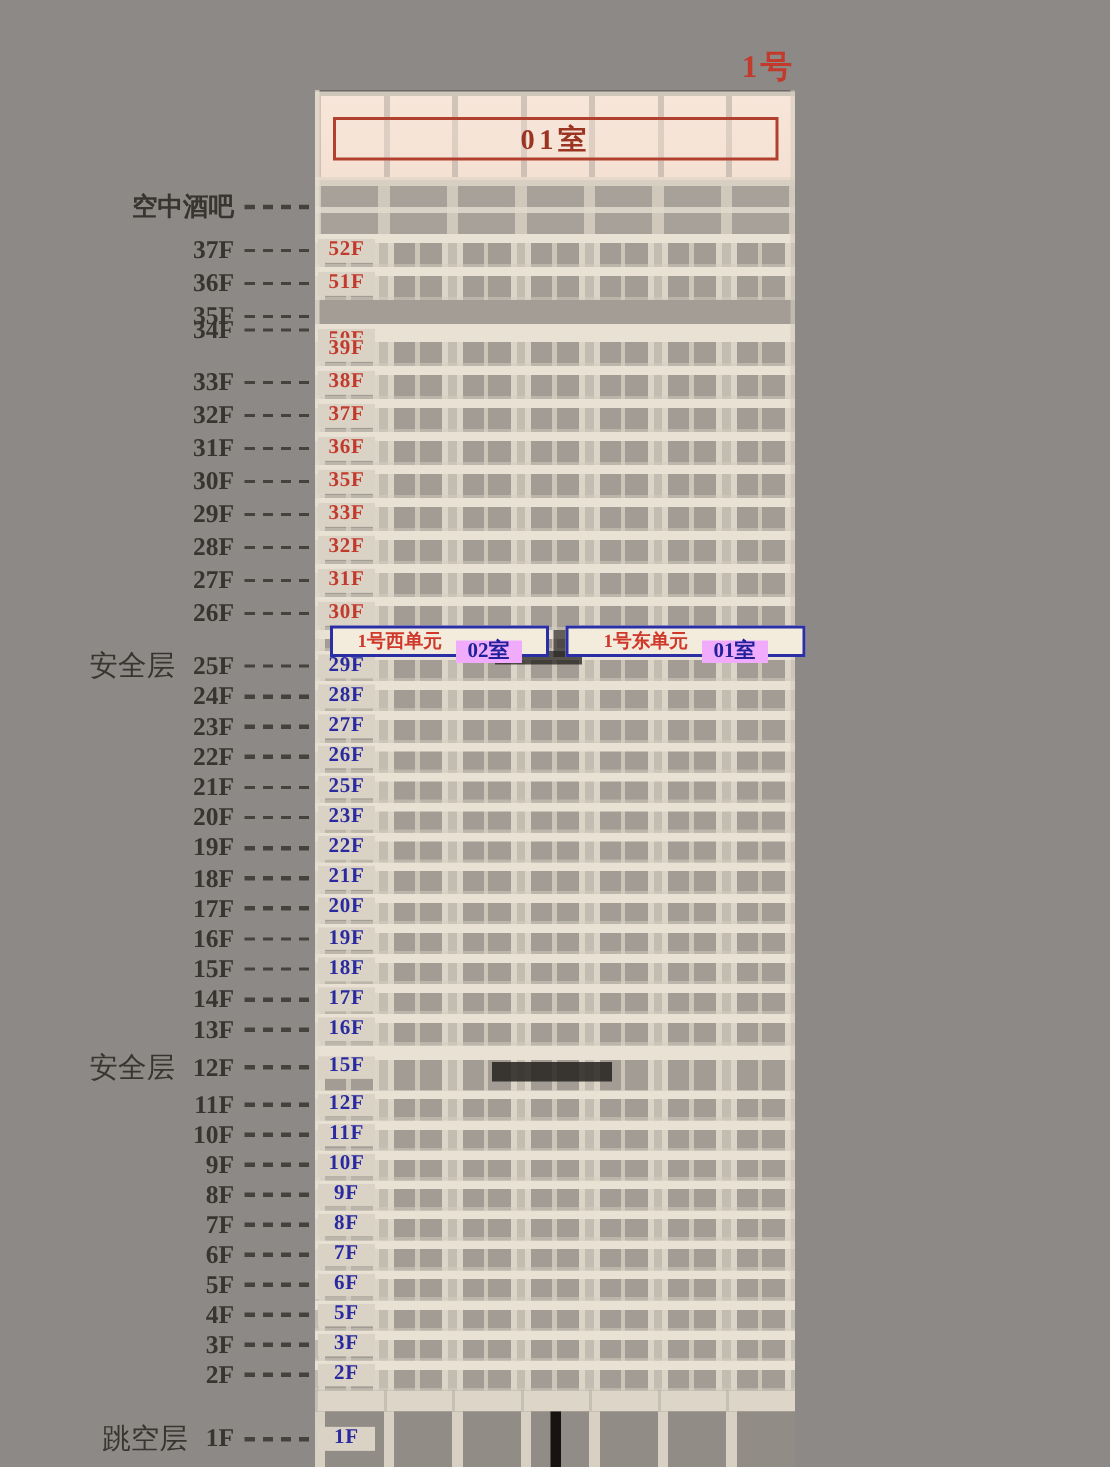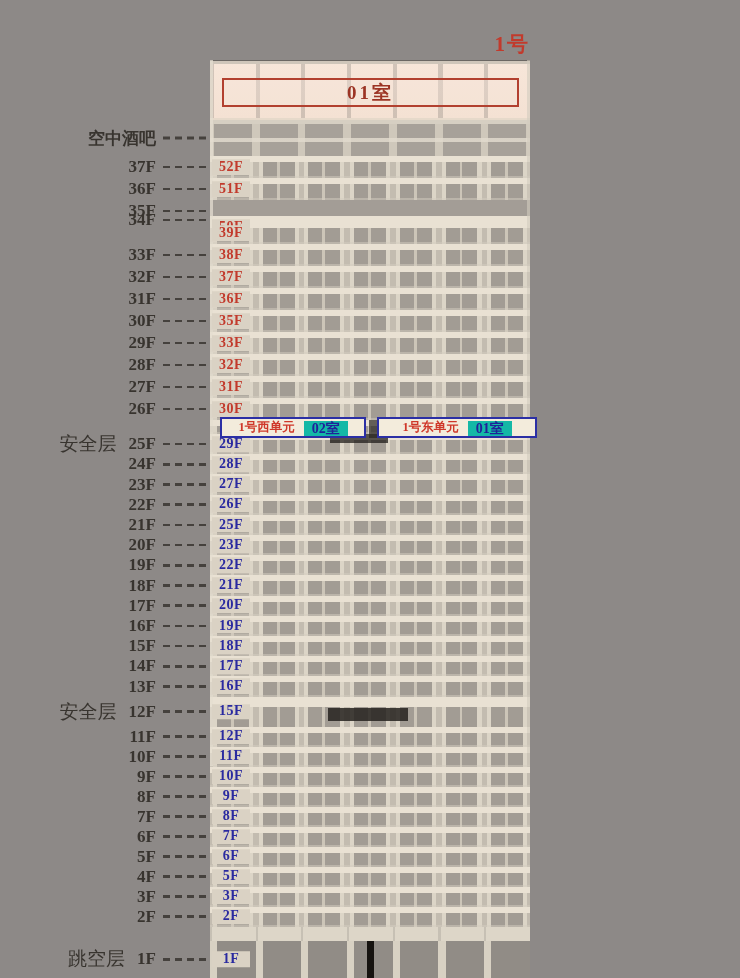--- a/index.html
+++ b/index.html
@@ -11,21 +11,21 @@
     font-family:"Liberation Serif","DejaVu Serif",serif;
   }
   
   .title{
     position:absolute;top:30px;left:210px;width:320px;
     text-align:right;font-weight:bold;font-size:21px;letter-spacing:2px;
     color:var(--accent-red,#c23b2e);
   }
   
   .building{
-    position:absolute;left:210px;top:60px;width:320px;height:706px;
+    position:absolute;left:210px;top:60px;width:320px;height:806px;
     background:#a39d96;
   }
   .building::before{content:"";position:absolute;left:0;top:0;bottom:0;width:3px;
     background:rgba(228,221,208,.75);z-index:3;}
   .building::after{content:"";position:absolute;right:0;top:0;bottom:0;width:3px;
     background:rgba(210,203,190,.6);z-index:3;}
   .seg{position:absolute;left:0;width:320px;box-sizing:border-box;}
   .seg-roof{background:#cfc6ba;border-top:1px solid #6b6763;}
   .seg-cream{
     background:
@@ -90,26 +90,26 @@
     border:2px solid #b2402f;background:rgba(247,230,217,.35);
     display:flex;align-items:center;justify-content:center;
     font-weight:bold;font-size:19px;letter-spacing:3px;color:#9c3424;
   }
   
   .band-dark{position:absolute;left:369px;top:420px;width:20px;height:18px;
     background:rgba(42,38,34,.7);z-index:5;}
   .unit-box{
     position:absolute;top:417px;height:21px;z-index:6;box-sizing:border-box;
     border:2px solid #2b2fa5;background:#f3ecdc;
-    display:flex;align-items:flex-end;justify-content:center;gap:9px;
+    display:flex;align-items:center;justify-content:center;gap:9px;
   }
   .unit-box.west{left:220px;width:146px;}
   .unit-box.east{left:377px;width:160px;}
   .unit-box .uname{color:#cf382a;font-weight:bold;font-size:12.5px;}
-  .unit-box .rnum{color:#20219a;font-weight:bold;font-size:14px;background:#14b8a6;padding:0 8px;line-height:15px;margin-top:14px;}
+  .unit-box .rnum{color:#20219a;font-weight:bold;font-size:14px;background:#f0abfc;padding:0 8px;line-height:15px;margin-top:14px;}
   
   .watermark{
     position:absolute;right:6px;top:947px;z-index:9;
     font-family:"Liberation Sans","DejaVu Sans",sans-serif;
     font-size:16.5px;letter-spacing:1.5px;color:#eae7e4;
     text-shadow:0 0 3px rgba(60,60,60,.8);
   }
 </style>
 </head>
 <body>

